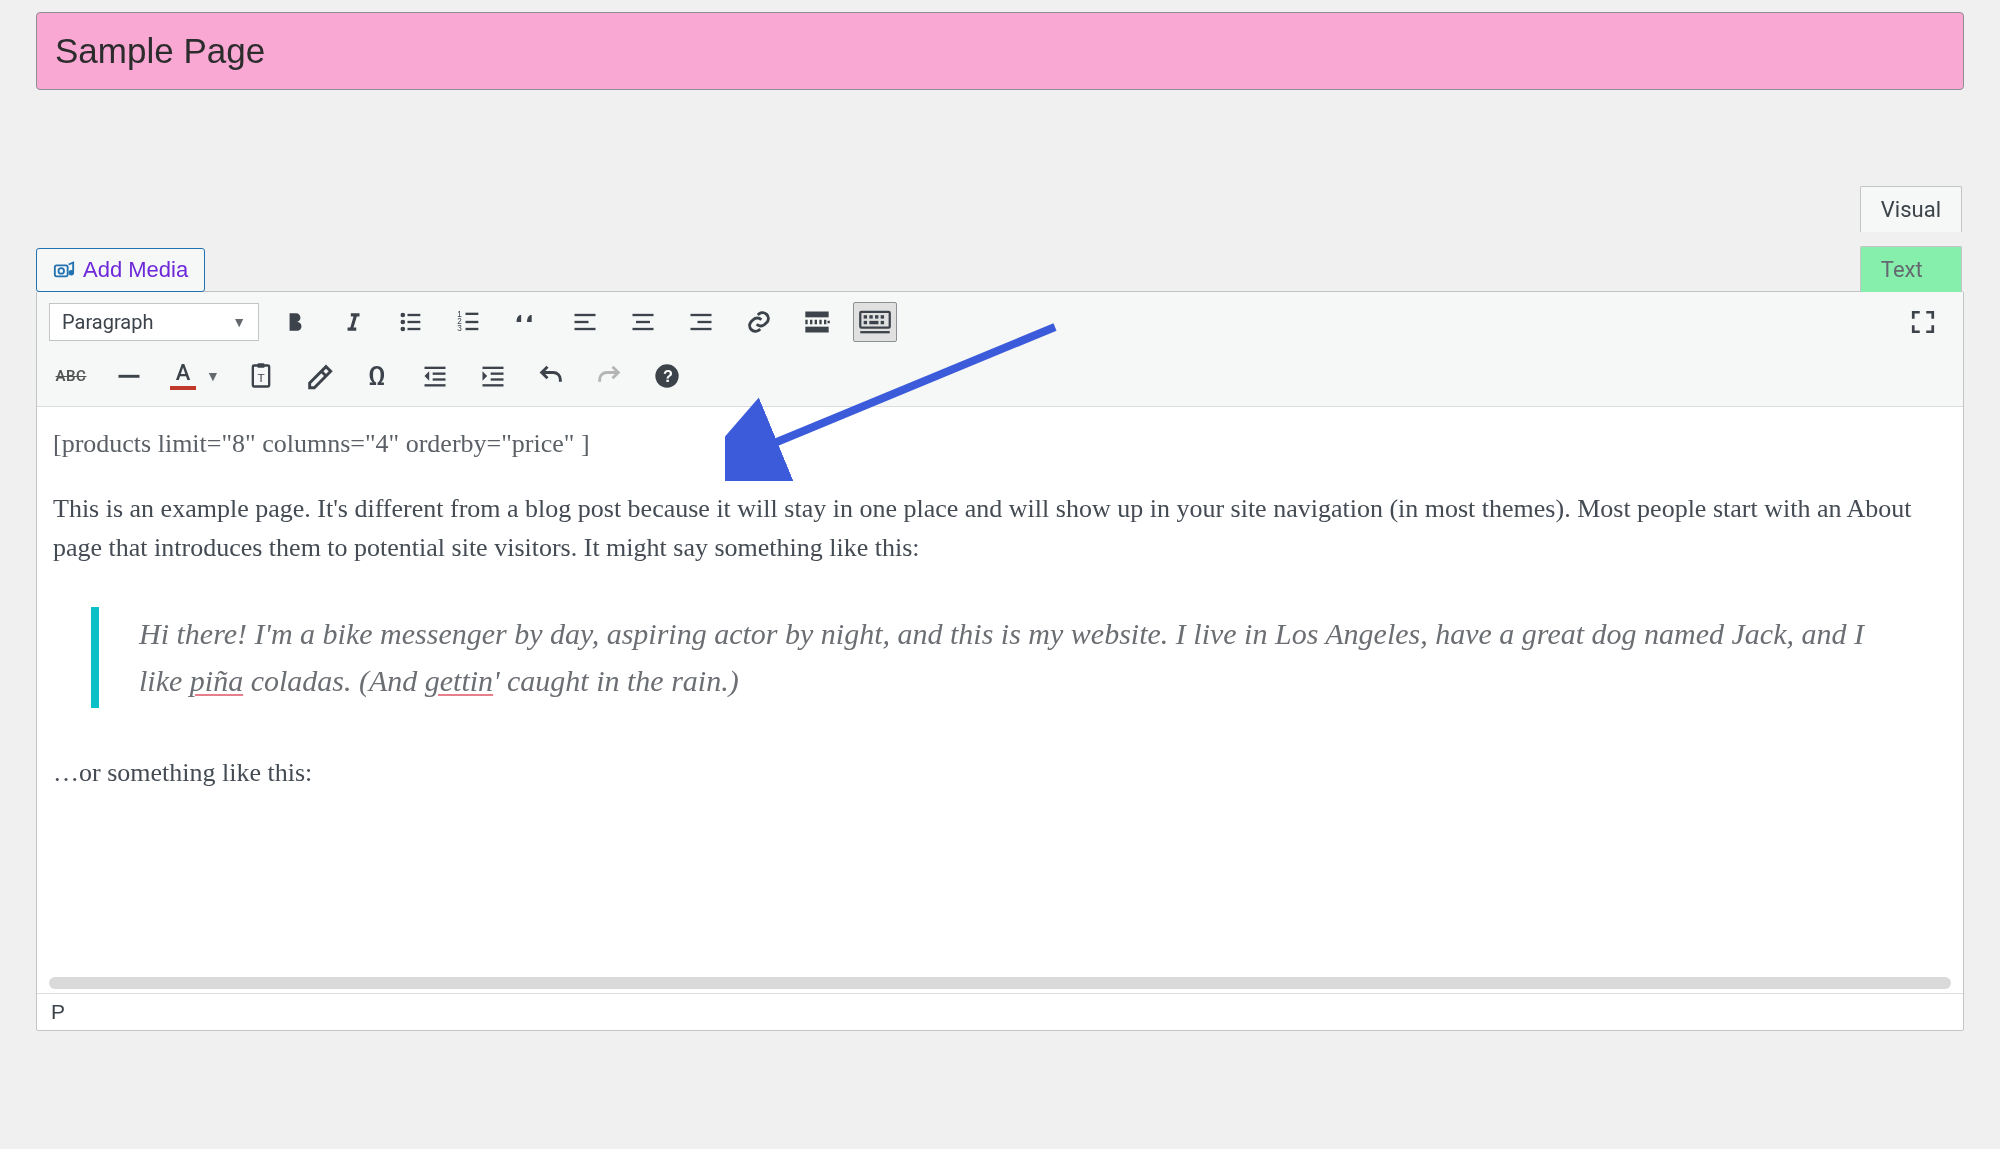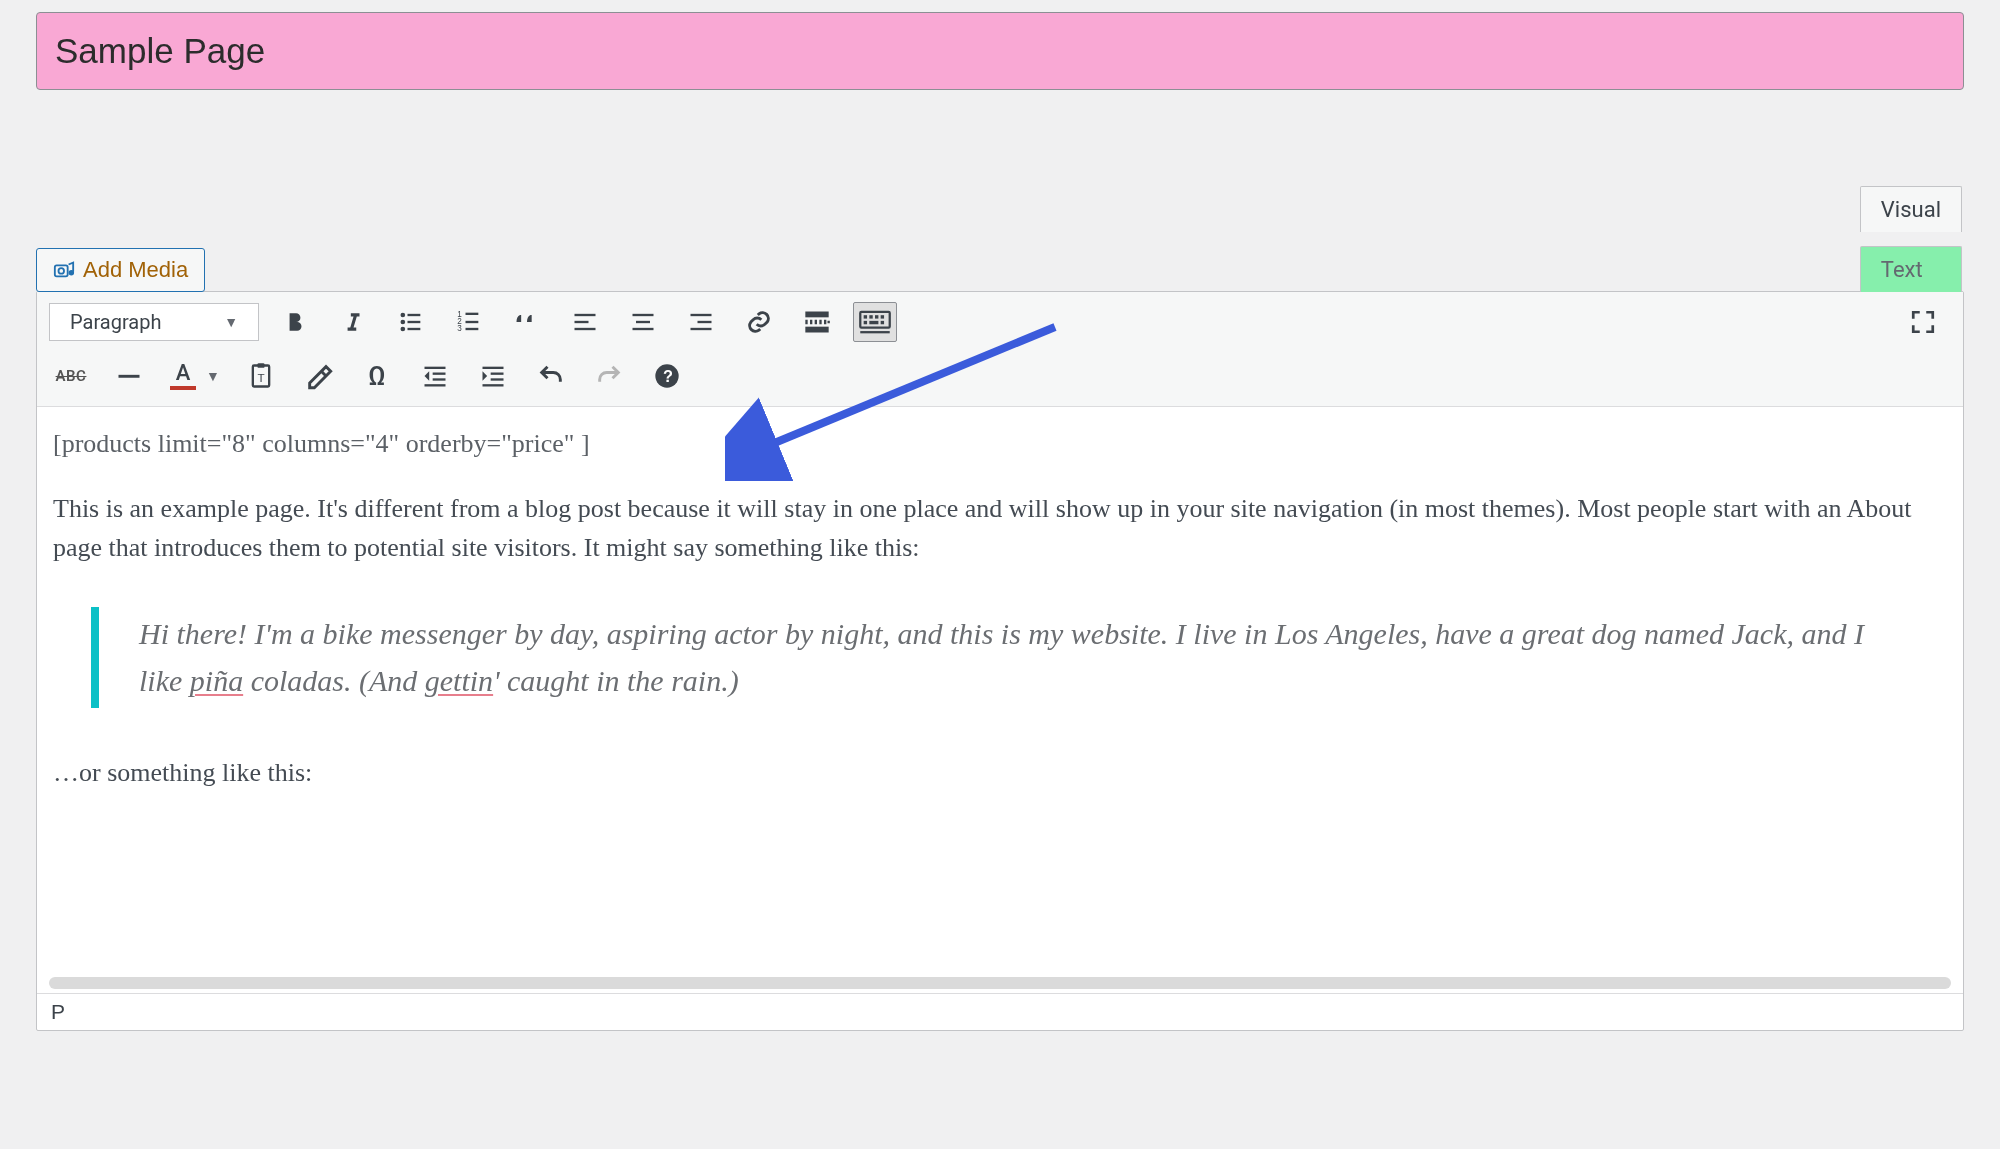--- a/index.html
+++ b/index.html
@@ -29,21 +29,21 @@
       margin-top: 96px;
       margin-bottom: 0;
     }
     .add-media-btn {
       display: inline-flex;
       align-items: center;
       gap: 8px;
       border: 1px solid #2271b1;
       border-radius: 3px;
       background: #f6f7f7;
-      color: #a16207;
+      color: #6d28d9;
       padding: 8px 16px;
       font-size: 22px;
       cursor: pointer;
     }
     .add-media-icon {
       display: inline-block;
       width: 22px;
       height: 22px;
     }
     .editor-tabs {
@@ -85,21 +85,21 @@
       gap: 14px;
       flex-wrap: wrap;
     }
     .toolbar-row + .toolbar-row { padding-top: 4px; }
     .format-select {
       display: inline-flex;
       align-items: center;
       justify-content: space-between;
       border: 1px solid #c3c4c7;
       background: #fff;
-      padding: 6px 20px;
+      padding: 6px 12px;
       font-size: 20px;
       color: #3c434a;
       width: 210px;
       cursor: pointer;
       text-align: right;
     }
     .format-select .caret {
       font-size: 14px;
       color: #646970;
     }

